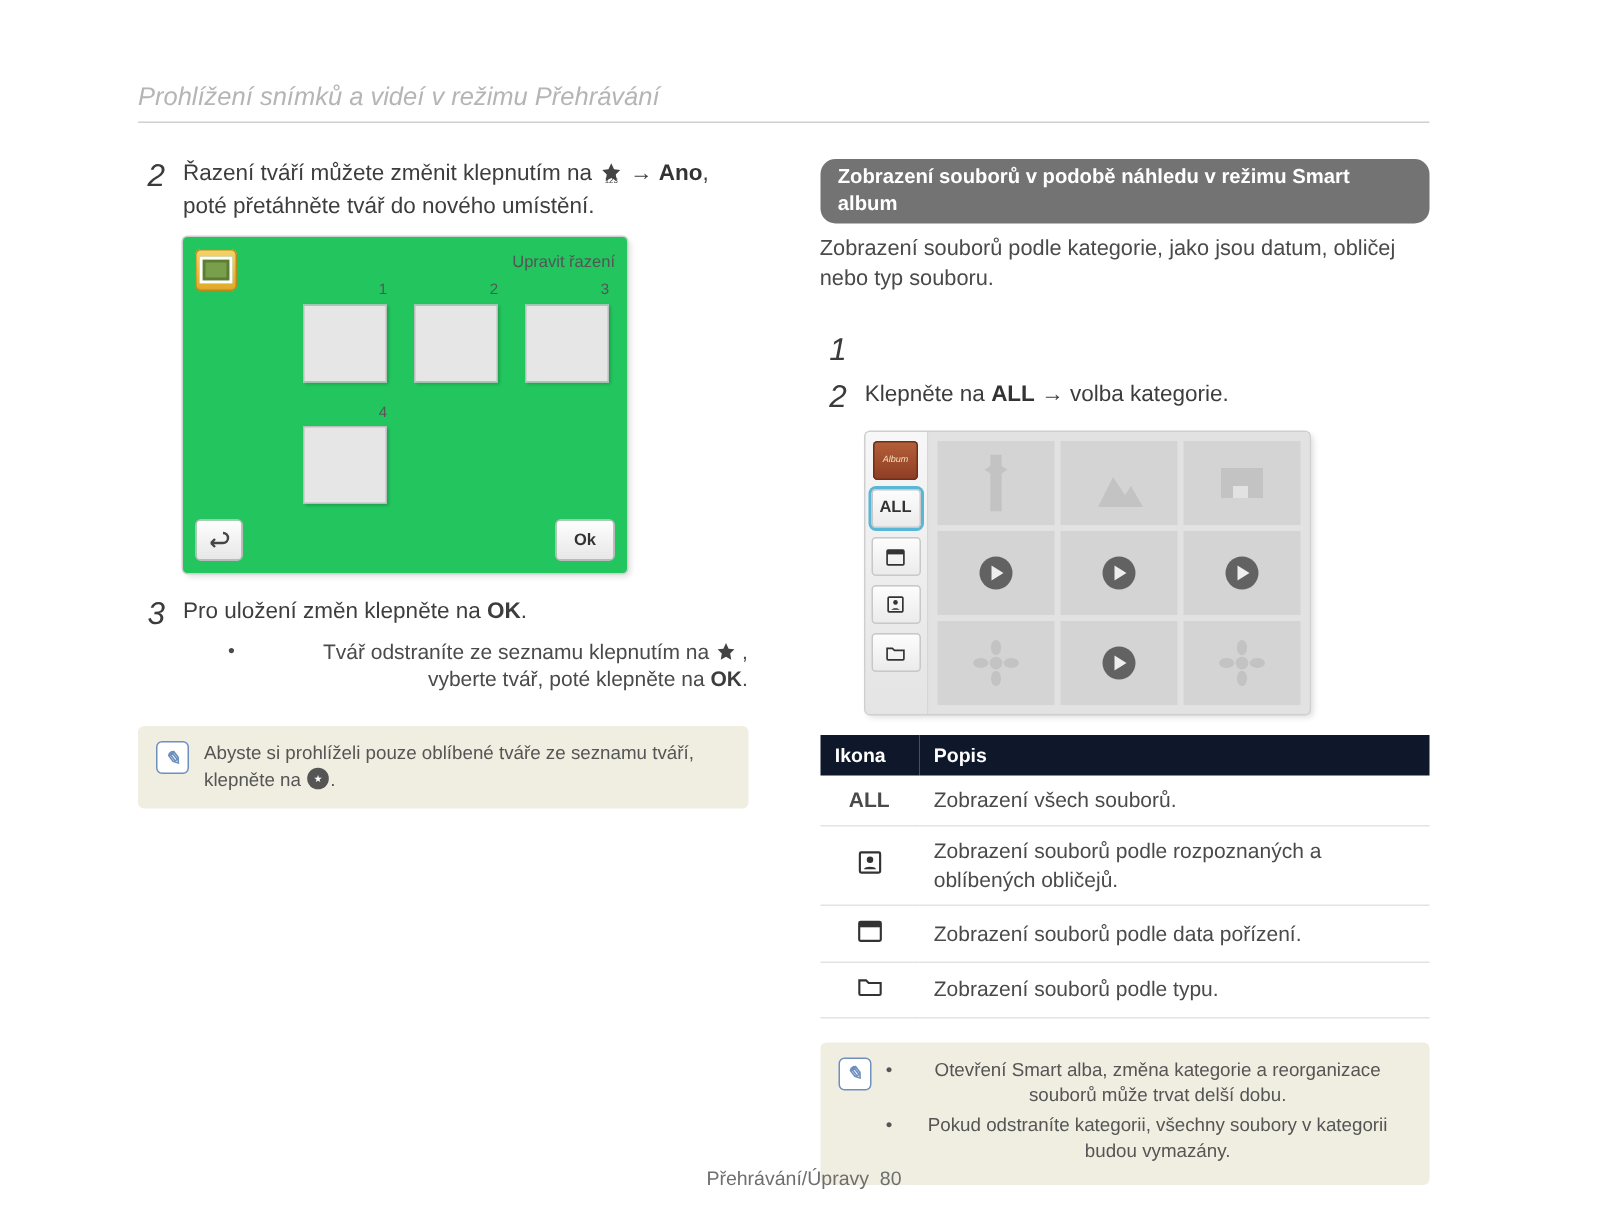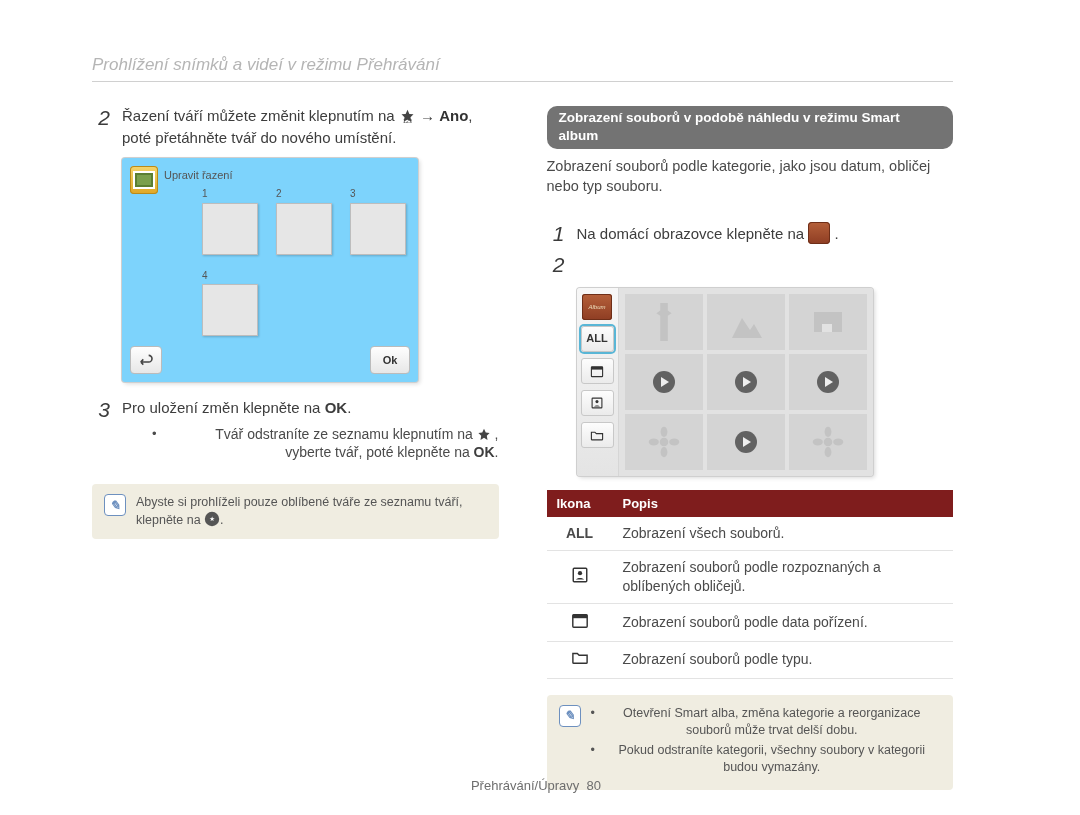--- a/index.html
+++ b/index.html
@@ -64,24 +64,25 @@
     align-items: center;
     justify-content: center;
     vertical-align: -3px;
   }
 
   
   .device-screen {
     width: 296px;
     margin: 10px 0 16px 30px;
     border-radius: 3px;
-    background: #7dd3fc;
+    background: #22c55e;
     box-shadow: 0 0 0 1px #cfcfcf, 2px 2px 4px rgba(0,0,0,.15);
     padding: 8px 8px 8px 8px;
     box-sizing: border-box;
+    text-align: right;
   }
   .ds-top {
     display: flex;
     align-items: flex-start;
     gap: 6px;
   }
   .app-icn {
     width: 28px; height: 28px;
     background: linear-gradient(#f5d56b,#e0a725);
     border-radius: 4px;
@@ -254,21 +255,21 @@
   .play-badge::after{content:"";border-left:8px solid #eee;border-top:5px solid transparent;border-bottom:5px solid transparent;margin-left:2px;}
 
   
   table.cat {
     width:100%;
     border-collapse:collapse;
     font-size:14px;
     margin-top:4px;
   }
   table.cat th{
-    background:#7f1d1d;
+    background:#0f172a;
     color:#fff;
     font-weight:700;
     text-align:left;
     padding:5px 10px;
     font-size:13px;
   }
   table.cat td{
     border-bottom:1px solid #e3e3e3;
     padding:7px 10px;
     vertical-align:middle;
@@ -378,28 +379,28 @@
         </div>
       </div>
     </div>
 
     <div class="col">
       <div class="pill-head">Zobrazení souborů v podobě náhledu v režimu Smart album</div>
       <div style="margin-bottom:25px;">Zobrazení souborů podle kategorie, jako jsou datum, obličej nebo typ souboru.</div>
 
       <div class="step">
         <div class="step-num">1</div>
-        <div class="step-body">
-          <span>Na domácí obrazovce klepněte na </span>
-          <span class="album-icon"></span>
-          <span>.</span>
-        </div>
       </div>
       <div class="step">
         <div class="step-num">2</div>
+        <div class="step-body">
+          <span>Klepněte na </span>
+          <span class="bold">ALL</span>
+          <span> → volba kategorie.</span>
+        </div>
       </div>
 
       
       <div class="smart-album">
         <div class="sa-side">
           <div class="sa-top-icn"></div>
           <div class="sa-btn active">ALL</div>
           <div class="sa-btn">
             <span class="mini-ic">
               <svg width="14" height="14" viewBox="0 0 20 20">

